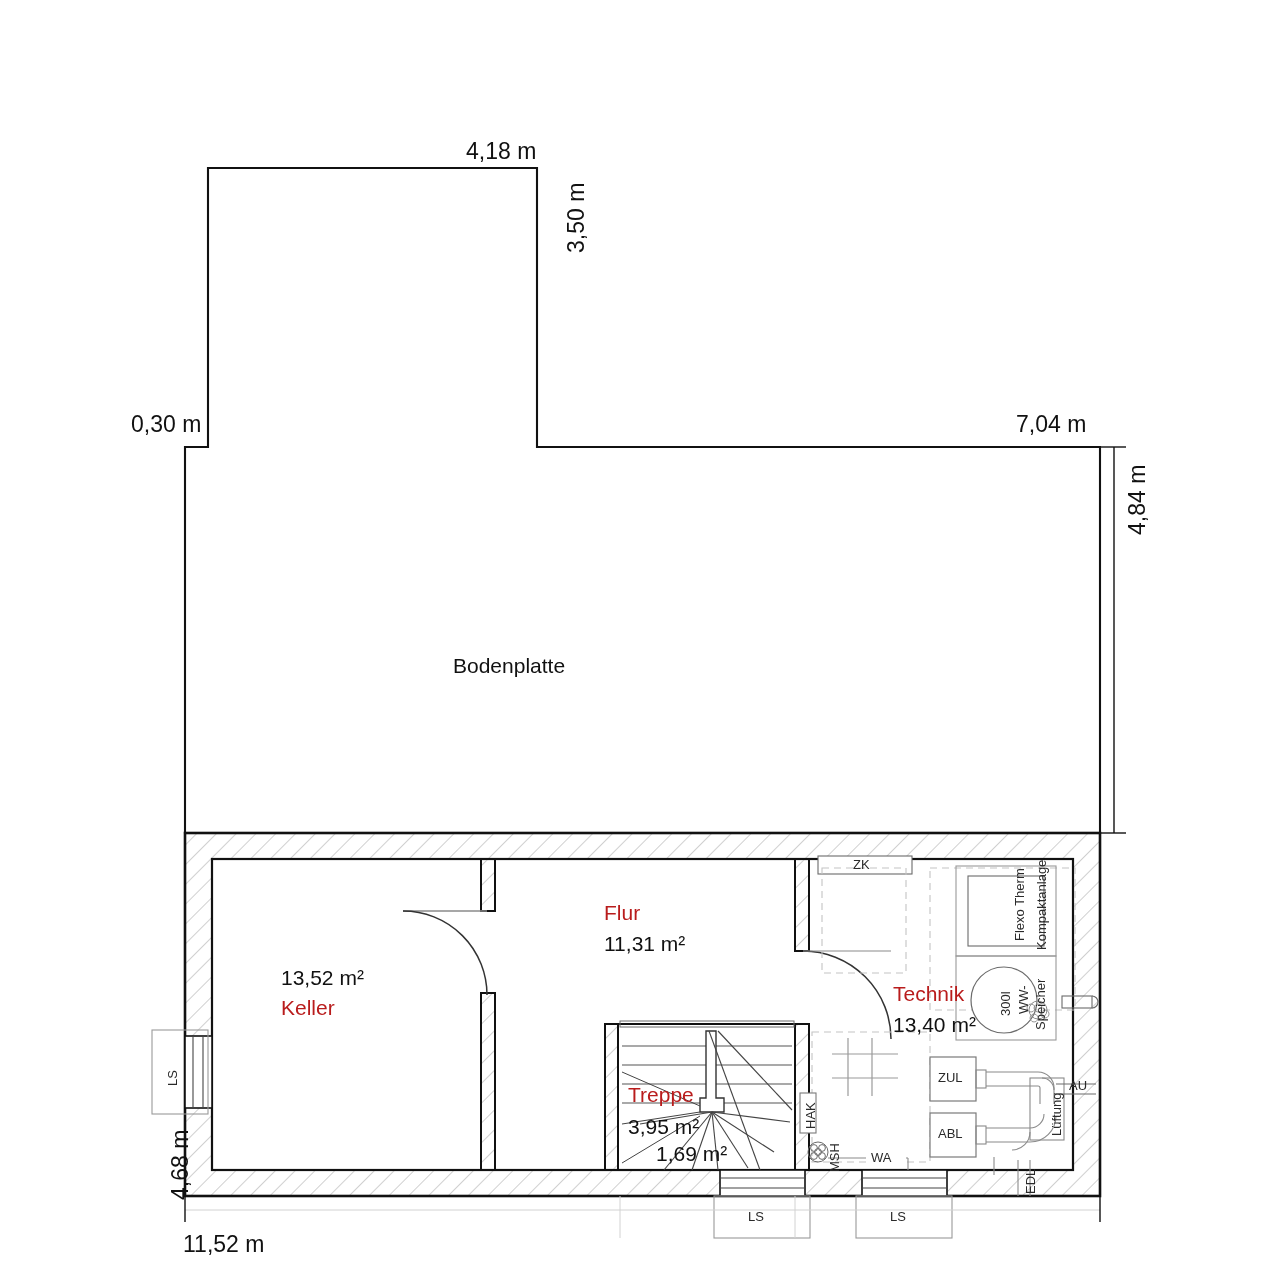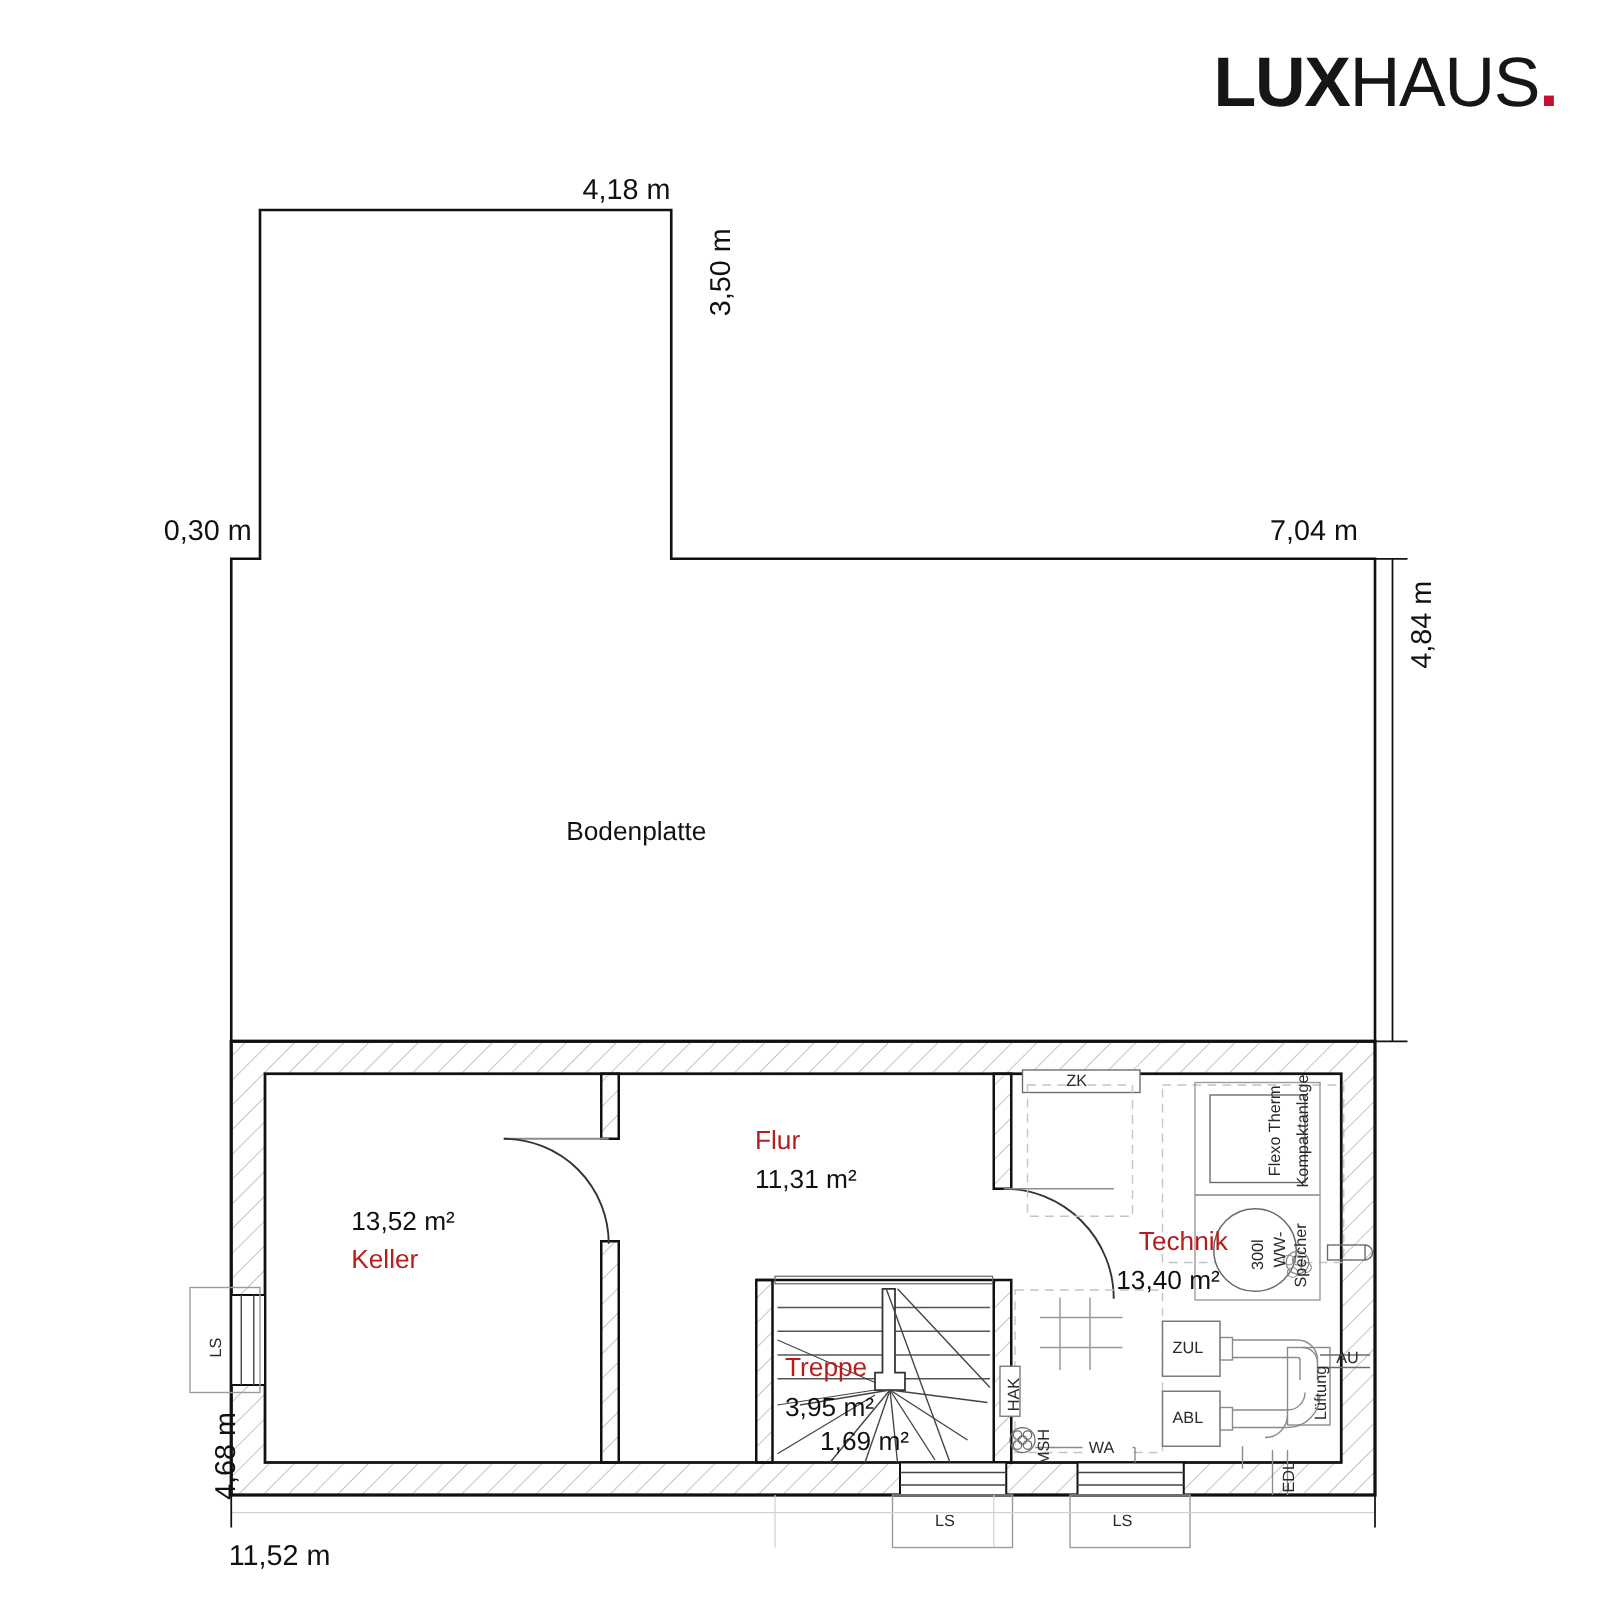--- a/index.html
+++ b/index.html
@@ -31,23 +31,20 @@
   .ls-label{font-size:13px;color:#2a2a2a;}
   .ls-label.rot{transform:rotate(-90deg);transform-origin:left top;}
   .eq-label{font-size:13px;color:#2a2a2a;}
   .eq-label.rot{transform:rotate(-90deg);transform-origin:left top;}
 </style>
 </head>
 <body>
 
 <div id="plan-root">
 
-  <div id="brand-logo">
-    <span class="lux">LUX</span><span class="haus">HAUS</span><span class="dot" id="logo-dot" style="color: rgb(200, 16, 46);">.</span>
-  </div>
 
   <svg class="plan" viewBox="0 0 1280 1280">
     <defs>
 
       <pattern id="wallHatch" width="14" height="14" patternUnits="userSpaceOnUse" patternTransform="rotate(45)">
         <line x1="0" y1="0" x2="0" y2="14" stroke="#a8a8a8" stroke-width="1.1"></line>
       </pattern>
       <clipPath id="clipKellerDoor">
         <rect x="403" y="905" width="92" height="90"></rect>
       </clipPath>
@@ -260,21 +257,21 @@
   <div class="txt dim" style="left:183px;top:1233px;">11,52 m</div>
 
   <div class="txt plate-label" style="left:453px;top:655px;">Bodenplatte</div>
 
   <div class="txt room-name" style="left:281px;top:997px;">Keller</div>
   <div class="txt room-area" style="left:281px;top:967px;">13,52 m²</div>
 
   <div class="txt room-name" style="left:604px;top:902px;">Flur</div>
   <div class="txt room-area" style="left:604px;top:933px;">11,31 m²</div>
 
-  <div class="txt room-name" style="left:893px;top:983px;margin-left:18px;">Technik</div>
+  <div class="txt room-name" style="left:893px;top:983px;">Technik</div>
   <div class="txt room-area" style="left:893px;top:1014px;">13,40 m²</div>
 
   <div class="txt room-name" style="left:628px;top:1084px;text-align:right;">Treppe</div>
   <div class="txt room-area" style="left:628px;top:1116px;">3,95 m²</div>
   <div class="txt room-area" style="left:628px;top:1143px;margin-left:28px;">1,69 m²</div>
 
   <div class="txt ls-label rot" style="left:166px;top:1086px;">LS</div>
   <div class="txt ls-label" style="left:748px;top:1210px;">LS</div>
   <div class="txt ls-label" style="left:890px;top:1210px;">LS</div>
 

